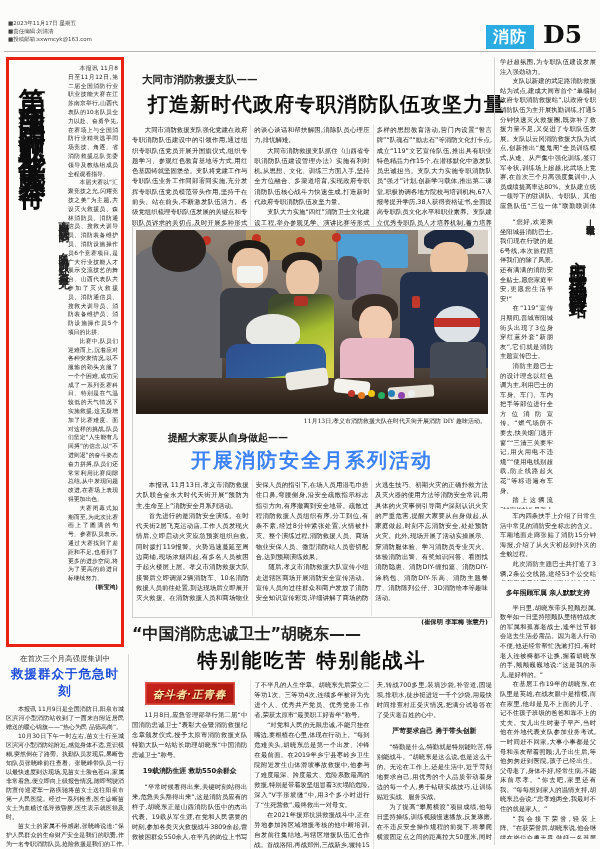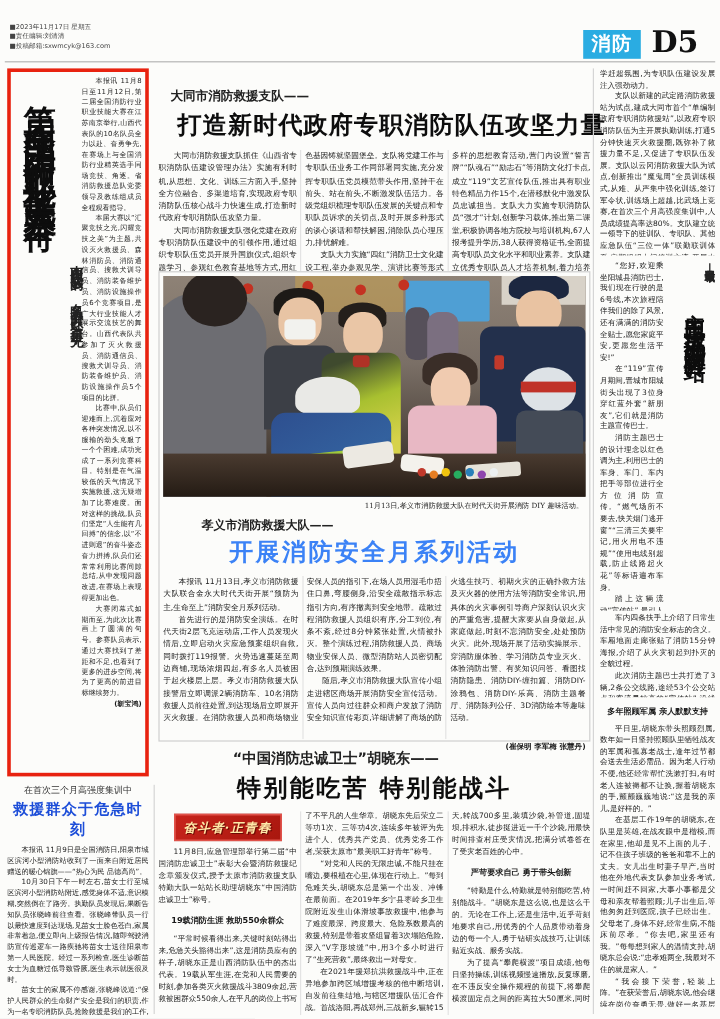--- a/index.html
+++ b/index.html
@@ -103,21 +103,21 @@
   .mid-credit { font-size:6.3px; font-weight:bold; text-align:right; margin-top:2px; }
 
   
   .rescue { position:absolute; left:6px; top:654px; width:118px; height:192px; }
   .rescue .kicker { font-size:7.5px; text-align:center; font-weight:normal; color:#333; }
   .rescue .headline { font-size:12.5px; font-weight:900; text-align:center; letter-spacing:1px; margin:2px 0 4px 0; color:#1d4ed8; }
   .rescue-body { font-size:6px; line-height:9px; height:152px; overflow:hidden; text-align:justify; }
 
   
   .hero { position:absolute; left:132px; top:624px; width:360px; height:223px; }
-  .hero .kicker { font-size:12px; margin-left:62px; }
+  .hero .kicker { font-size:16px; }
   .hero .headline { font-size:20px; font-weight:900; letter-spacing:2px; text-align:center; margin-top:2px; color:#0d0d0d; }
   .hero .cols3 { height:170px; margin-top:6px; font-size:6.3px; line-height:10px; }
   .badge {
     width:90px; height:23px; margin:2px auto 5px auto;
     background:linear-gradient(135deg,#c8241c,#a8170e);
     border-radius:0; display:flex; align-items:center; justify-content:center;
     box-shadow:inset 0 0 0 1.5px #e0524a;
   }
   .badge span {
     color:#ffe9a8; font-weight:900; font-style:italic; font-size:10.5px; letter-spacing:1px;
@@ -151,22 +151,22 @@
       <p class="bp">比赛中,队员们迎难而上,沉着应对各种突发情况,以不服输的劲头克服了一个个困难,成功完成了一系列竞赛科目。特别是在气温较低的天气情况下实施救援,这无疑增加了比赛难度。面对这样的挑战,队员们坚定“人生能有几回搏”的信念,以“不进则退”的奋斗姿态奋力拼搏,队员们还常常利用比赛间隙总结,从中发现问题改进,在赛场上表现得更加出色。</p>
       <p class="bp">大赛闭幕式如期而至,为此次比赛画上了圆满的句号。参赛队员表示,通过大赛找到了差距和不足,也看到了更多的进步空间,将为了更高的前进目标继续努力。</p>
       <div class="author-line">(靳宝鸿)</div>
     </div>
   </div>
 
   <div class="datong">
     <div class="kicker">大同市消防救援支队——</div>
     <div class="headline">打造新时代政府专职消防队伍攻坚力量</div>
     <div class="cols3">
+      <p class="bp">大同市消防救援支队强化党建在政府专职消防队伍建设中的引领作用,通过组织专职队伍党员开展升国旗仪式,组织专题学习、参观红色教育基地等方式,用红色基因铸就坚固堡垒。支队将党建工作与专职队伍业务工作同部署同实施,充分发挥专职队伍党员模范带头作用,坚持干在前头、站在前头,不断激发队伍活力。各级党组织梳理专职队伍发展的关键点和专职队员诉求的关切点,及时开展多种形式的谈心谈话和帮扶解困,消除队员心理压力,排忧解难。</p>
       <p class="bp">大同市消防救援支队抓住《山西省专职消防队伍建设管理办法》实施有利时机,从思想、文化、训练三方面入手,坚持全方位融合、多渠道培育,实现政府专职消防队伍核心战斗力快速生成,打造新时代政府专职消防队伍攻坚力量。</p>
-      <p class="bp">大同市消防救援支队强化党建在政府专职消防队伍建设中的引领作用,通过组织专职队伍党员开展升国旗仪式,组织专题学习、参观红色教育基地等方式,用红色基因铸就坚固堡垒。支队将党建工作与专职队伍业务工作同部署同实施,充分发挥专职队伍党员模范带头作用,坚持干在前头、站在前头,不断激发队伍活力。各级党组织梳理专职队伍发展的关键点和专职队员诉求的关切点,及时开展多种形式的谈心谈话和帮扶解困,消除队员心理压力,排忧解难。</p>
       <p class="bp">支队大力实施“四红”消防卫士文化建设工程,举办参观见学、演讲比赛等形式多样的思想教育活动,营门内设置“誓言牌”“队魂石”“励志石”等消防文化打卡点,成立“119”文艺宣传队伍,推出具有职业特色精品力作15个,在潜移默化中激发队员忠诚担当。支队大力实施专职消防队员“强才”计划,创新学习载体,推出第二课堂,积极协调各地方院校与培训机构,67人报考提升学历,38人获得资格证书,全面提高专职队员文化水平和职业素养。支队建立优秀专职队员人才培养机制,着力培养锻造消防“工匠能手”,将优秀专职队员纳入《大同市灭火救援实战技能竞赛办法》实施范围,通过典型示范引领和帮带协作,形成浓厚比</p>
     </div>
   </div>
 
   <div class="rail">
     <div class="rail-sec rail-datong-cont">
       <p style="text-align:justify;">学赶超氛围,为专职队伍建设发展注入强劲动力。</p>
       <p class="bp">支队以新建的武定路消防救援站为试点,建成大同市首个“单编制政府专职消防救援站”,以政府专职消防队伍为主开展执勤训练,打通5分钟快速灭火救援圈,既弥补了救援力量不足,又促进了专职队伍发展。支队以云冈消防救援大队为试点,创新推出“魔鬼周”全员训练模式,从难、从严集中强化训练,签订军令状,训练场上超越,比武场上竞赛,在首次三个月高强度集训中,人员成绩提高率达80%。支队建立统一领导下的驻训队、专职队、其他应急队伍“三位一体”联勤联训体系,定期组织上门培训交流,开展水域、山地、化工等大型实战演练,强化协同作战和应急响应能力。</p>
 
     </div>
@@ -234,21 +234,21 @@
       <div class="ph" style="left:252px;top:156px;width:46px;height:12px;background:#e6e2d8;border-radius:3px;transform:rotate(-4deg);"></div>
       <div class="ph" style="left:212px;top:160px;width:7px;height:7px;background:#c0392b;border-radius:50%;"></div>
       <div class="ph" style="left:222px;top:162px;width:7px;height:7px;background:#e67e22;border-radius:50%;"></div>
       <div class="ph" style="left:232px;top:160px;width:7px;height:7px;background:#f1c40f;border-radius:50%;"></div>
       <div class="ph" style="left:242px;top:162px;width:7px;height:7px;background:#27ae60;border-radius:50%;"></div>
       <div class="ph" style="left:252px;top:160px;width:7px;height:7px;background:#2980b9;border-radius:50%;"></div>
       <div class="ph" style="left:262px;top:162px;width:7px;height:7px;background:#8e44ad;border-radius:50%;"></div>
       <div class="ph" style="left:272px;top:160px;width:7px;height:7px;background:#ecf0f1;border-radius:50%;"></div>
     </div>
     <div class="caption">11月13日,孝义市消防救援大队在时代天街开展消防 DIY 趣味活动。</div>
-    <div class="kicker">孝义市消防救援大队——</div>
+    <div class="kicker">提醒大家要从自身做起——</div>
     <div class="headline">开展消防安全月系列活动</div>
     <div class="cols3">
       <p class="bp">本报讯 11月13日,孝义市消防救援大队联合金永大时代天街开展“预防为主,生命至上”消防安全月系列活动。</p>
       <p class="bp">首先进行的是消防安全演练。在时代天街2层飞克运动店,工作人员发现火情后,立即启动火灾应急预案组织自救,同时拨打119报警。火势迅速蔓延至周边商铺,现场浓烟四起,有多名人员被困于起火楼层上层。孝义市消防救援大队接警后立即调派2辆消防车、10名消防救援人员前往处置,到达现场后立即展开灭火救援。在消防救援人员和商场物业安保人员的指引下,在场人员用湿毛巾捂住口鼻,弯腰侧身,沿安全疏散指示标志指引方向,有序撤离到安全地带。疏散过程消防救援人员组织有序,分工到位,有条不紊,经过8分钟紧张处置,火情被扑灭。整个演练过程,消防救援人员、商场物业安保人员、微型消防站人员密切配合,达到预期演练效果。</p>
       <p class="bp">随后,孝义市消防救援大队宣传小组走进辖区商场开展消防安全宣传活动。宣传人员向过往群众和商户发放了消防安全知识宣传彩页,详细讲解了商场的防火逃生技巧、初期火灾的正确扑救方法及灭火器的使用方法等消防安全常识,用具体的火灾事例引导商户深刻认识火灾的严重危害,提醒大家要从自身做起,从家庭做起,时刻不忘消防安全,处处预防火灾。此外,现场开展了活动实操展示、穿消防服体验、学习消防员专业灭火、体验消防出警、有奖知识问答、看图找消防隐患、消防DIY-缠扣篇、消防DIY-涂鸦包、消防DIY-乐高、消防主题餐厅、消防陈列公仔、3D消防绘本等趣味活动。</p>
     </div>
     <div class="mid-credit">(崔保明 李军梅 张慧丹)</div>
   </div>
 
   <div class="rescue">

